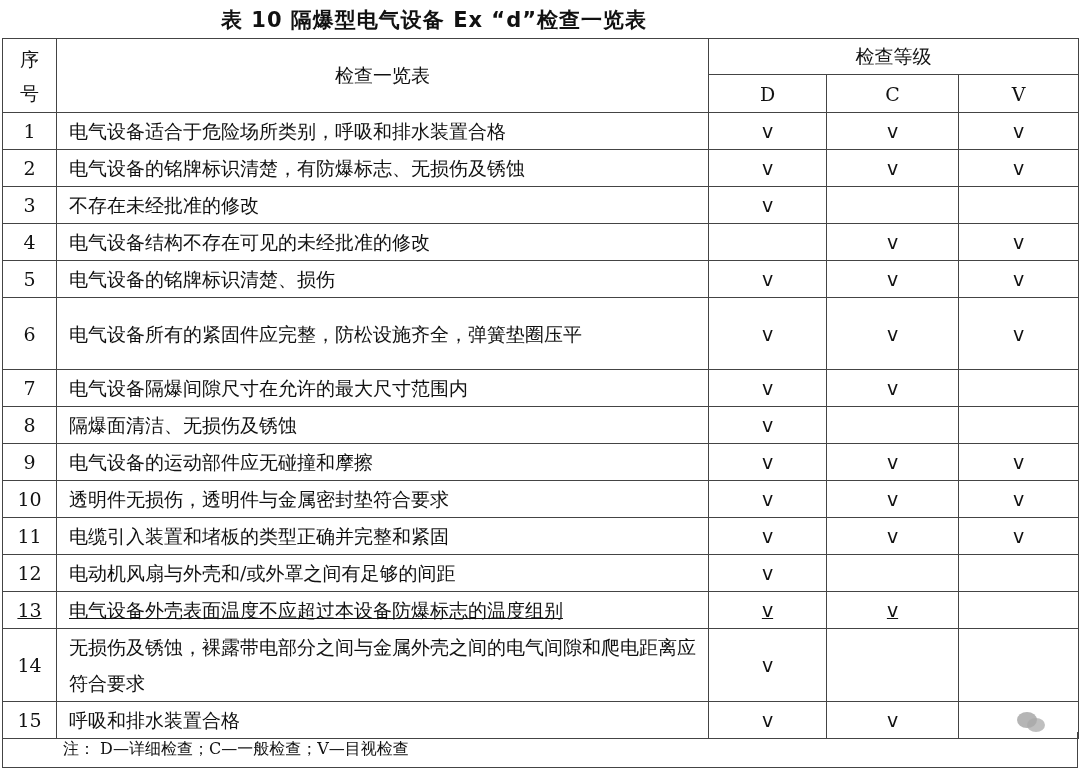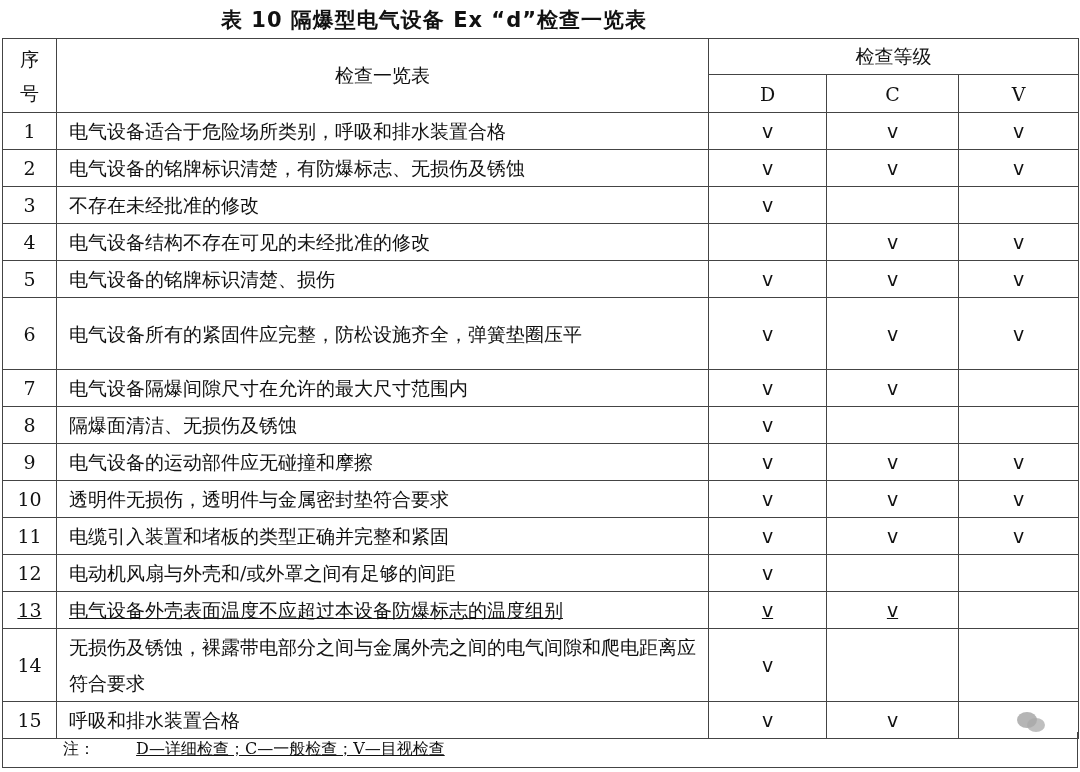--- a/index.html
+++ b/index.html
@@ -146,21 +146,21 @@
         <td class="item">呼吸和排水装置合格</td>
         <td class="mark">v</td>
         <td class="mark">v</td>
         <td class="mark"></td>
       </tr>
     </tbody>
 </table>
 
 <div class="note">
   <span style="margin-left:60px;">注：</span>
-  <span style="margin-left:36px;text-decoration:underline;">D—详细检查；C—一般检查；V—目视检查</span>
+  <span style="">D—详细检查；C—一般检查；V—目视检查</span>
 </div>
 
 <div class="wm">
   <span class="wm-icon">
     <svg width="30" height="24" viewBox="0 0 30 24">
       <ellipse cx="11" cy="10" rx="10" ry="8" fill="rgba(150,150,150,0.7)"></ellipse>
       <ellipse cx="20" cy="15" rx="9" ry="7" fill="rgba(170,170,170,0.75)"></ellipse>
     </svg>
   </span>
 </div>

